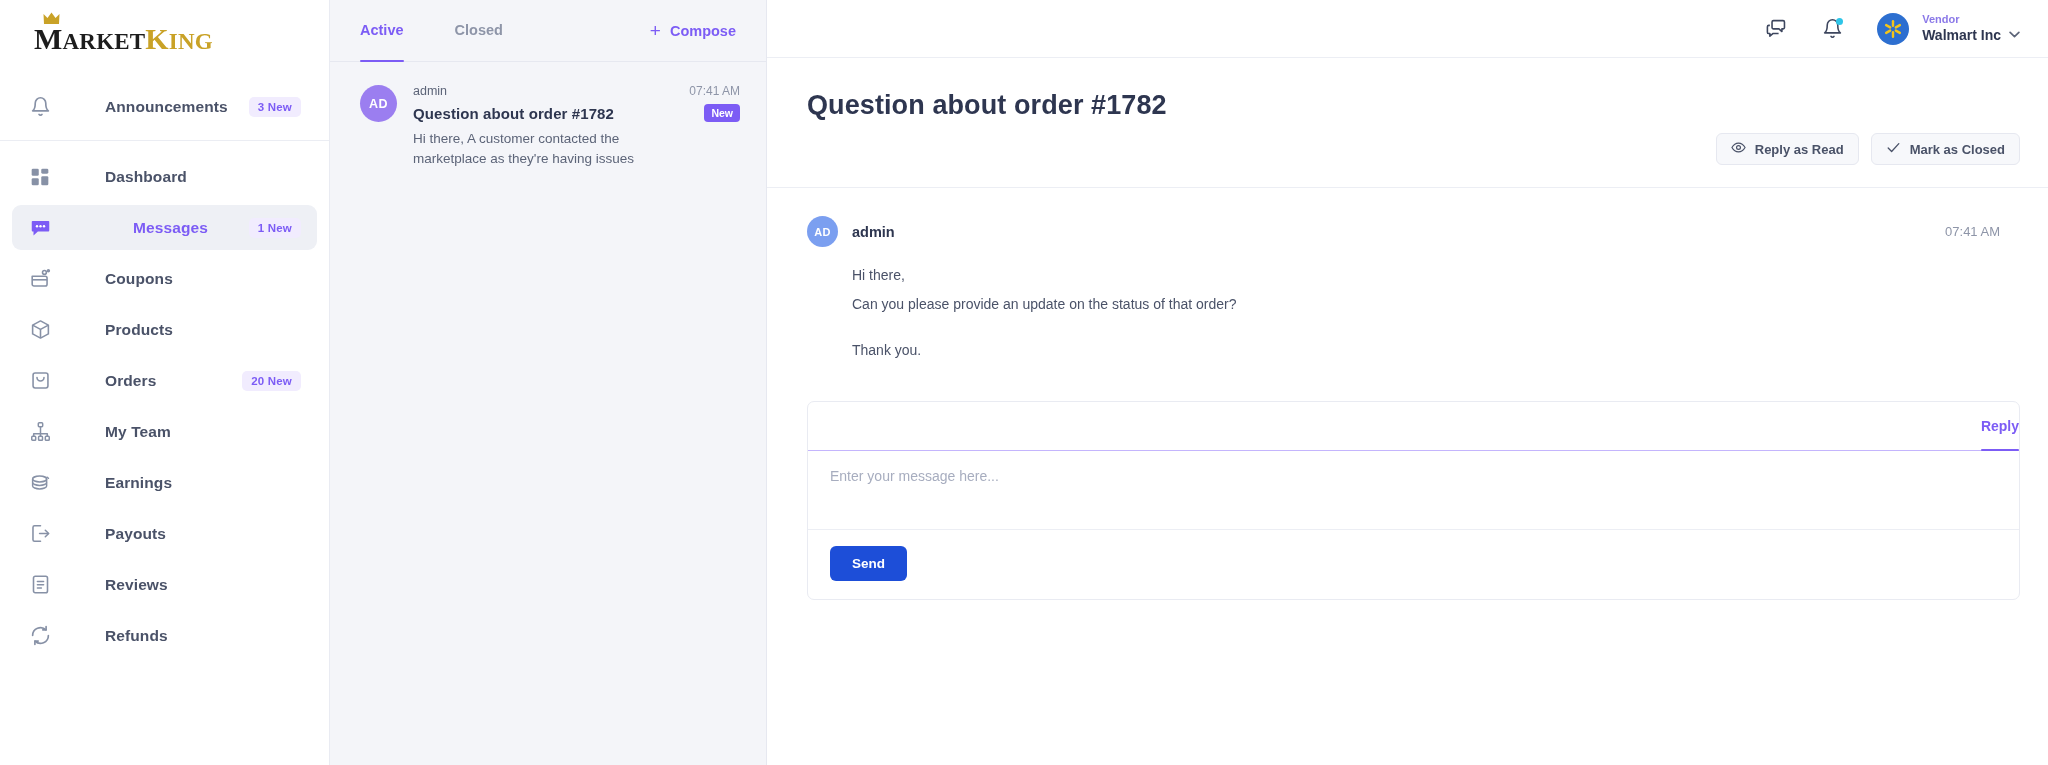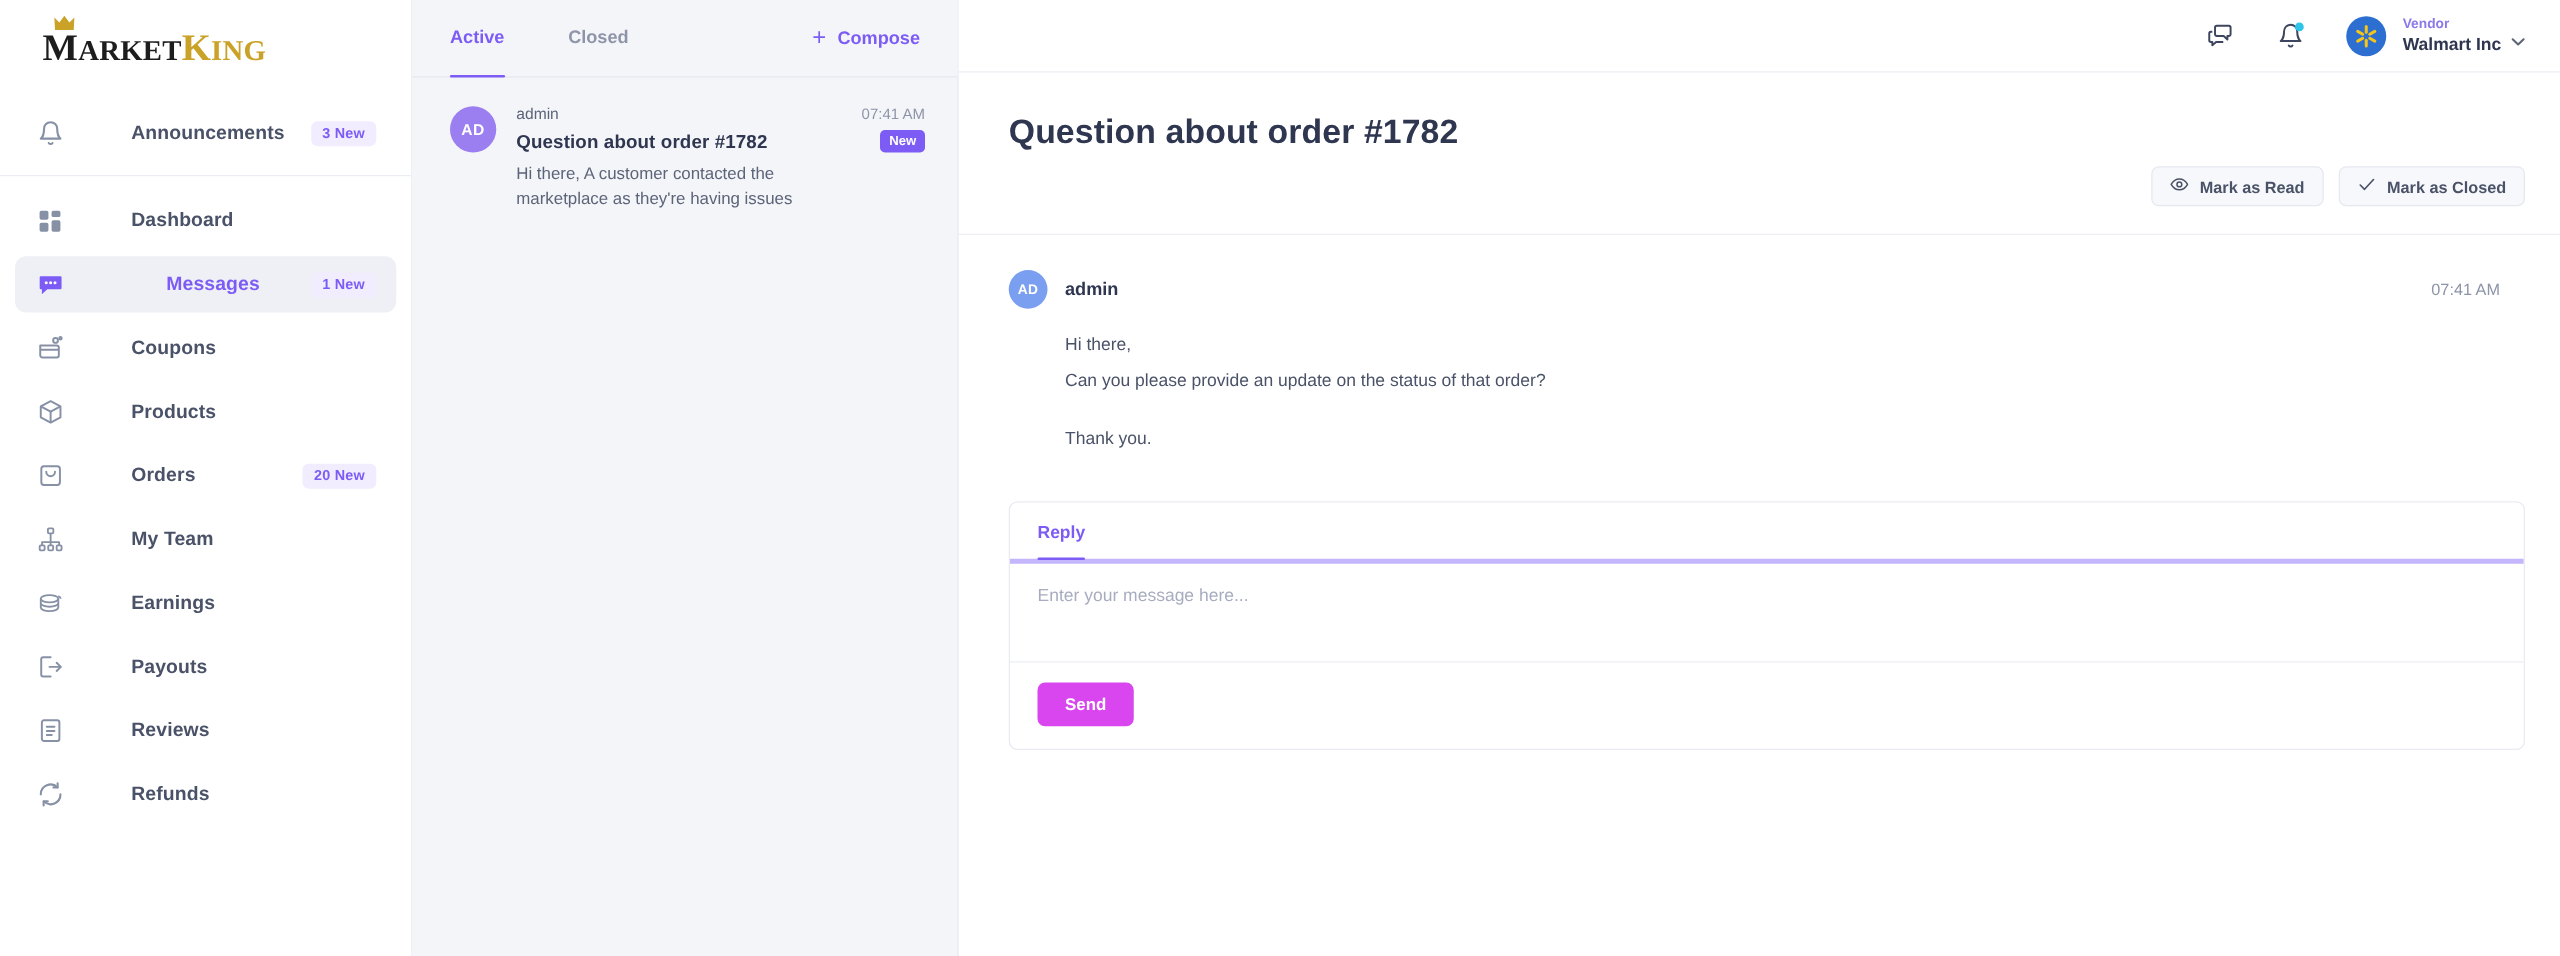--- a/index.html
+++ b/index.html
@@ -186,39 +186,40 @@
   }
   .msg-text .gap { display: block; height: 18px; }
 
   .reply-card {
     margin: 36px 28px 0 40px;
     border: 1px solid #e9ebf2; border-radius: 7px; background: #fff;
     overflow: hidden;
   }
   .reply-tabs {
     height: 49px; display: flex; align-items: center; padding-left: 22px;
-    border-bottom: 4px solid #c4b5fd;
+    border-bottom: 1px solid #c4b5fd;
+    justify-content: flex-end;
   }
   .reply-tab {
     position: relative; height: 100%; display: flex; align-items: center;
     font-size: 14px; font-weight: 700; color: #7c5cf5; cursor: pointer;
   }
   .reply-tab::after {
     content: ""; position: absolute; left: 0; right: 0; bottom: -1px;
     height: 2.5px; background: #7c5cf5; border-radius: 2px;
   }
   .reply-area {
     height: 79px; padding: 17px 22px;
     font-size: 14px; color: #a7adbf; border-bottom: 1px solid #eceef4;
     cursor: text;
   }
   .reply-foot { padding: 16px 22px 18px 22px; }
   .btn-send {
     height: 35px; padding: 0 22px; border: none; border-radius: 6px;
-    background: #d946ef; color: #fff;
+    background: #1d4ed8; color: #fff;
     font-size: 13.5px; font-weight: 700; cursor: pointer;
     font-family: "Liberation Sans", sans-serif;
   }
 </style>
 </head>
 <body>
 
 <div class="app">
 
   <aside class="sidebar">
@@ -441,21 +442,21 @@
     </div>
 
     <div class="action-row">
       <button class="btn-outline">
         <span>
           <svg width="15" height="15" viewBox="0 0 24 24" fill="none" stroke="#4a5268" stroke-width="1.9" stroke-linecap="round" stroke-linejoin="round">
               <path d="M1.5 12s4-7 10.5-7 10.5 7 10.5 7-4 7-10.5 7S1.5 12 1.5 12z"></path>
               <circle cx="12" cy="12" r="3.1"></circle>
             </svg>
         </span>
-        <span>Mark as Read</span>
+        <span>Reply as Read</span>
       </button>
       <button class="btn-outline">
         <span>
           <svg width="15" height="15" viewBox="0 0 24 24" fill="none" stroke="#4a5268" stroke-width="2.1" stroke-linecap="round" stroke-linejoin="round">
               <path d="M3.5 12.8 9 18.3 20.5 5.8"></path>
             </svg>
         </span>
         <span>Mark as Closed</span>
       </button>
     </div>

